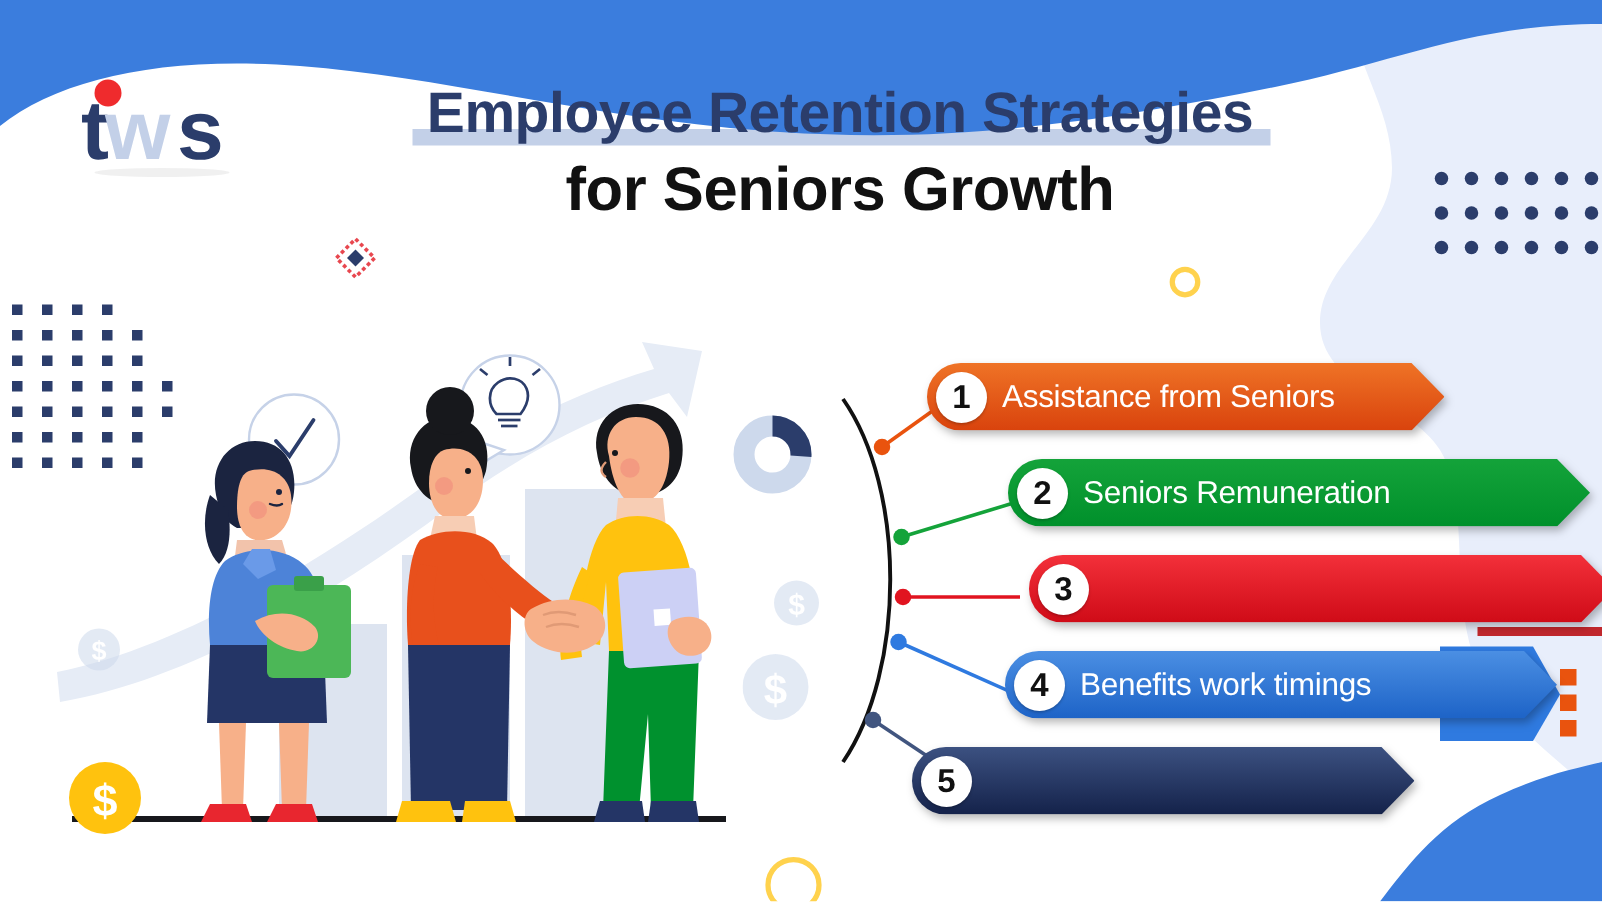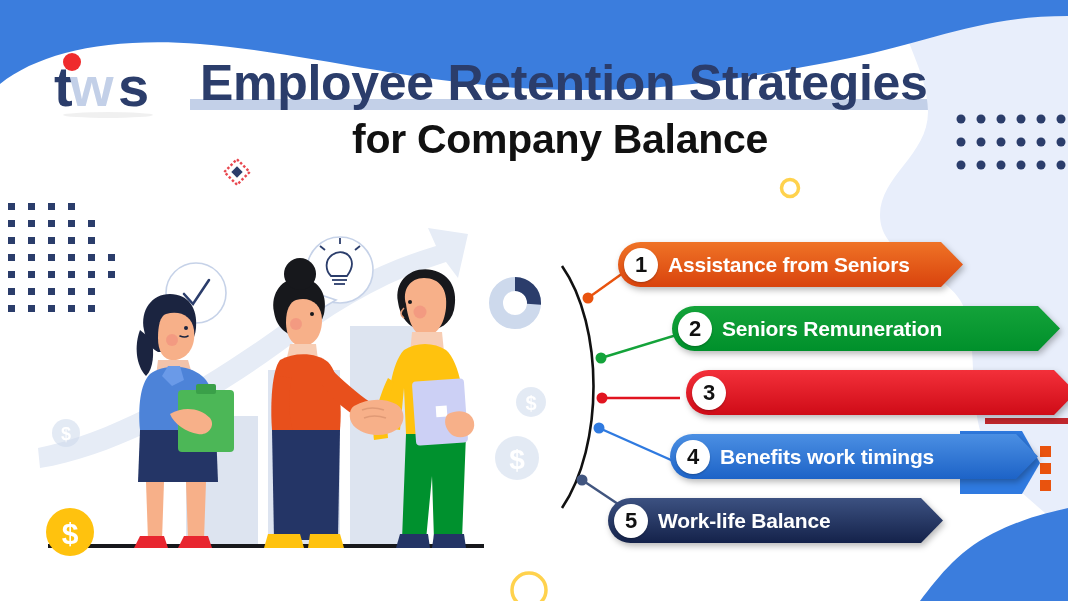--- a/index.html
+++ b/index.html
@@ -14,21 +14,21 @@
 
   .layer { position:absolute; inset:0; width:1068px; height:601px; }
   .abs { position:absolute; }
 
   
   .title-block {
     position:absolute; left:200px; top:55px; width:720px;
     text-align:center;
   }
   .title-line1 {
-    font-size:50px; font-weight:bold; color:#2b3d6b; letter-spacing:-0.3px;
+    font-size:38px; font-weight:bold; color:#2b3d6b; letter-spacing:-0.3px;
     line-height:1.12; position:relative; display:inline-block; white-space:nowrap;
   }
   .title-underline {
     position:absolute; left:-10px; right:-12px; bottom:1px; height:11px;
     background:#c3d0e8; z-index:-1;
   }
   .title-line2 {
     font-size:41px; font-weight:bold; color:#111111; letter-spacing:-0.3px;
     line-height:1.12; margin-top:6px; white-space:nowrap;
   }
@@ -49,21 +49,21 @@
     clip-path: polygon(0 0, calc(100% - 22px) 0, 100% 50%, calc(100% - 22px) 100%, 0 100%);
   }
   .num-badge {
     width:34px; height:34px; border-radius:50%; background:#ffffff;
     color:#111; font-size:22px; font-weight:bold;
     display:flex; align-items:center; justify-content:center;
     margin-left:6px; flex:none;
     box-shadow:0 1px 2px rgba(0,0,0,0.25);
   }
   .chev-label {
-    color:#ffffff; font-size:21px; font-weight:bold; margin-left:10px;
+    color:#ffffff; font-size:21px; font-weight:normal; margin-left:10px;
     white-space:nowrap; letter-spacing:-0.2px;
   }
 
   
   .dot-sq { position:absolute; background:#e9530e; width:11px; height:11px; }
 </style>
 </head>
 <body>
 
 <div id="stage">
@@ -90,21 +90,21 @@
     <text x="30" y="58" font-family="Liberation Sans, sans-serif" font-size="56" font-weight="bold" fill="#c3d0e8">w</text>
     <text x="78" y="58" font-family="Liberation Sans, sans-serif" font-size="56" font-weight="bold" fill="#2b3d6b">s</text>
     <ellipse cx="68" cy="67" rx="45" ry="3" fill="#000" opacity="0.06"></ellipse>
   </svg>
 
   <div class="title-block">
     <div class="title-line1">
       <span class="title-underline"></span>
       <span>Employee Retention Strategies</span>
     </div>
-    <div class="title-line2">for Company Balance</div>
+    <div class="title-line2">for Seniors Growth</div>
   </div>
 
   <svg class="layer" viewBox="0 0 1068 601" width="1068" height="601">
     <g fill="#2b3d6b">
       <circle cx="961" cy="119" r="4.5"></circle>
         <circle cx="981" cy="119" r="4.5"></circle>
       <circle cx="1001" cy="119" r="4.5"></circle>
         <circle cx="1021" cy="119" r="4.5"></circle>
       <circle cx="1041" cy="119" r="4.5"></circle>
         <circle cx="1061" cy="119" r="4.5"></circle>
@@ -342,19 +342,18 @@
     <div class="chev" style="left: 110px; top: 202px; width: 368px;">
       <div class="chev-inner" style="background: linear-gradient(rgb(75, 143, 227) 0%, rgb(29, 99, 199) 100%);">
         <div class="num-badge">4</div>
         <div class="chev-label">Benefits work timings</div>
       </div>
     </div>
 
     <div class="chev" style="left: 48px; top: 266px; width: 335px;">
       <div class="chev-inner" style="background: linear-gradient(rgb(60, 81, 129) 0%, rgb(20, 34, 74) 100%);">
         <div class="num-badge">5</div>
-        <div class="chev-label">Work-life Balance</div>
       </div>
     </div>
 
   </div>
 
 </div>
 
 </body></html>

